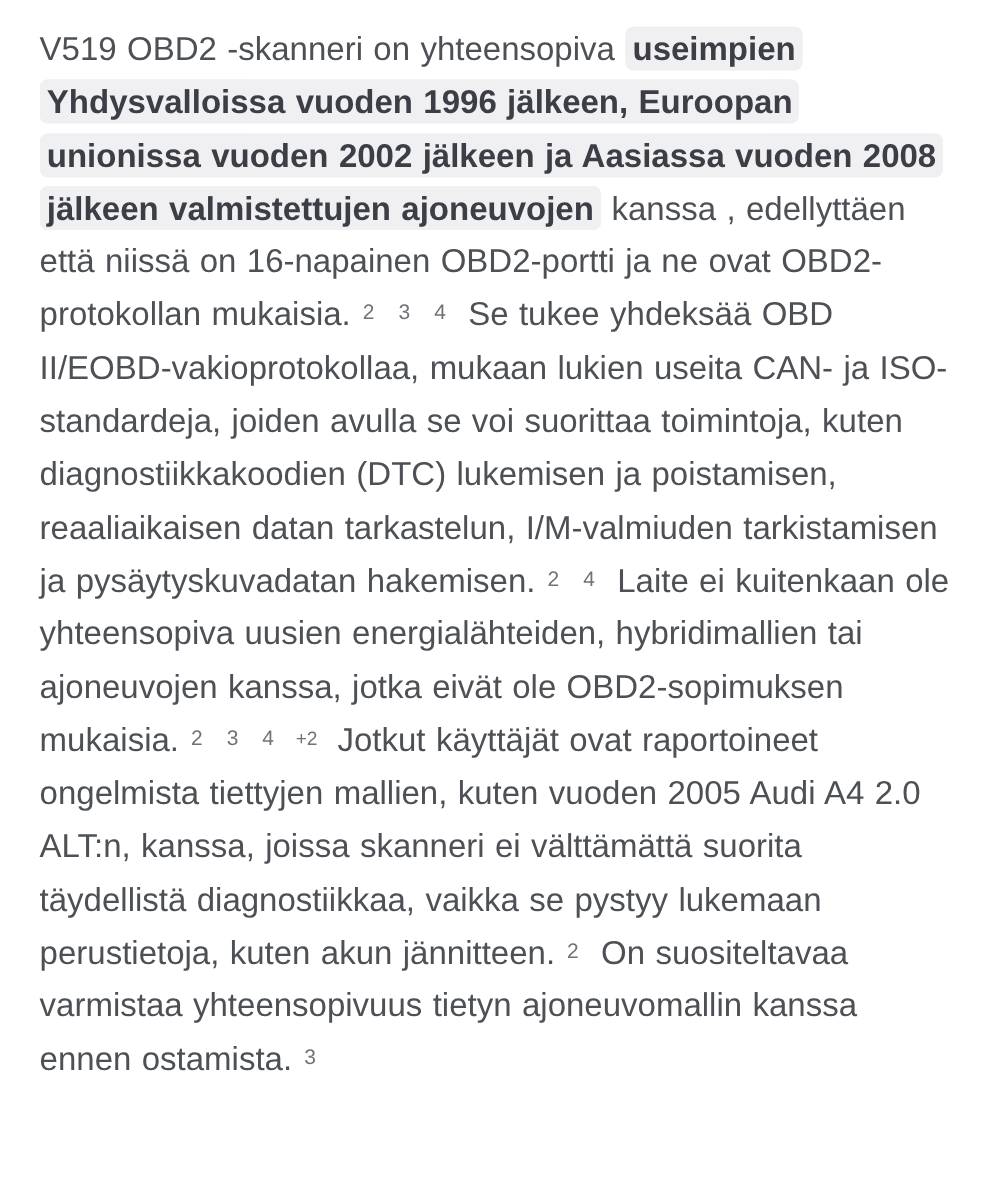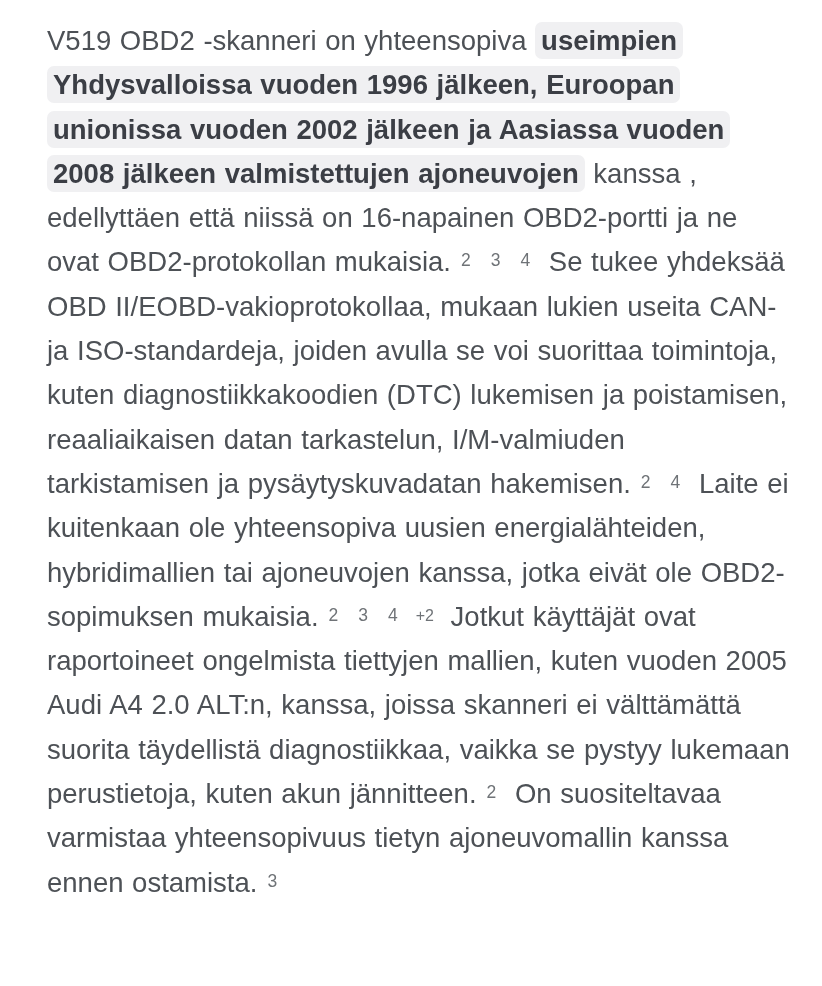--- a/index.html
+++ b/index.html
@@ -8,21 +8,21 @@
     background: #ffffff;
   }
   .overview-panel {
     width: 822px;
     min-height: 986px;
     box-sizing: border-box;
     background: var(--page-bg, #ffffff);
   }
   .overview-paragraph {
     margin: 0;
-    padding: 19px 29px 40px 47px;
+    padding: 19px 29px 40px 33px;
     font-family: "Liberation Sans", "DejaVu Sans", sans-serif;
     font-size: 27.5px;
     line-height: 44.3px;
     font-weight: 400;
     color: var(--text-color, #4d5156);
     letter-spacing: 0px;
     word-spacing: 1px;
   }
   .txt {
     color: var(--text-color, #4d5156);

